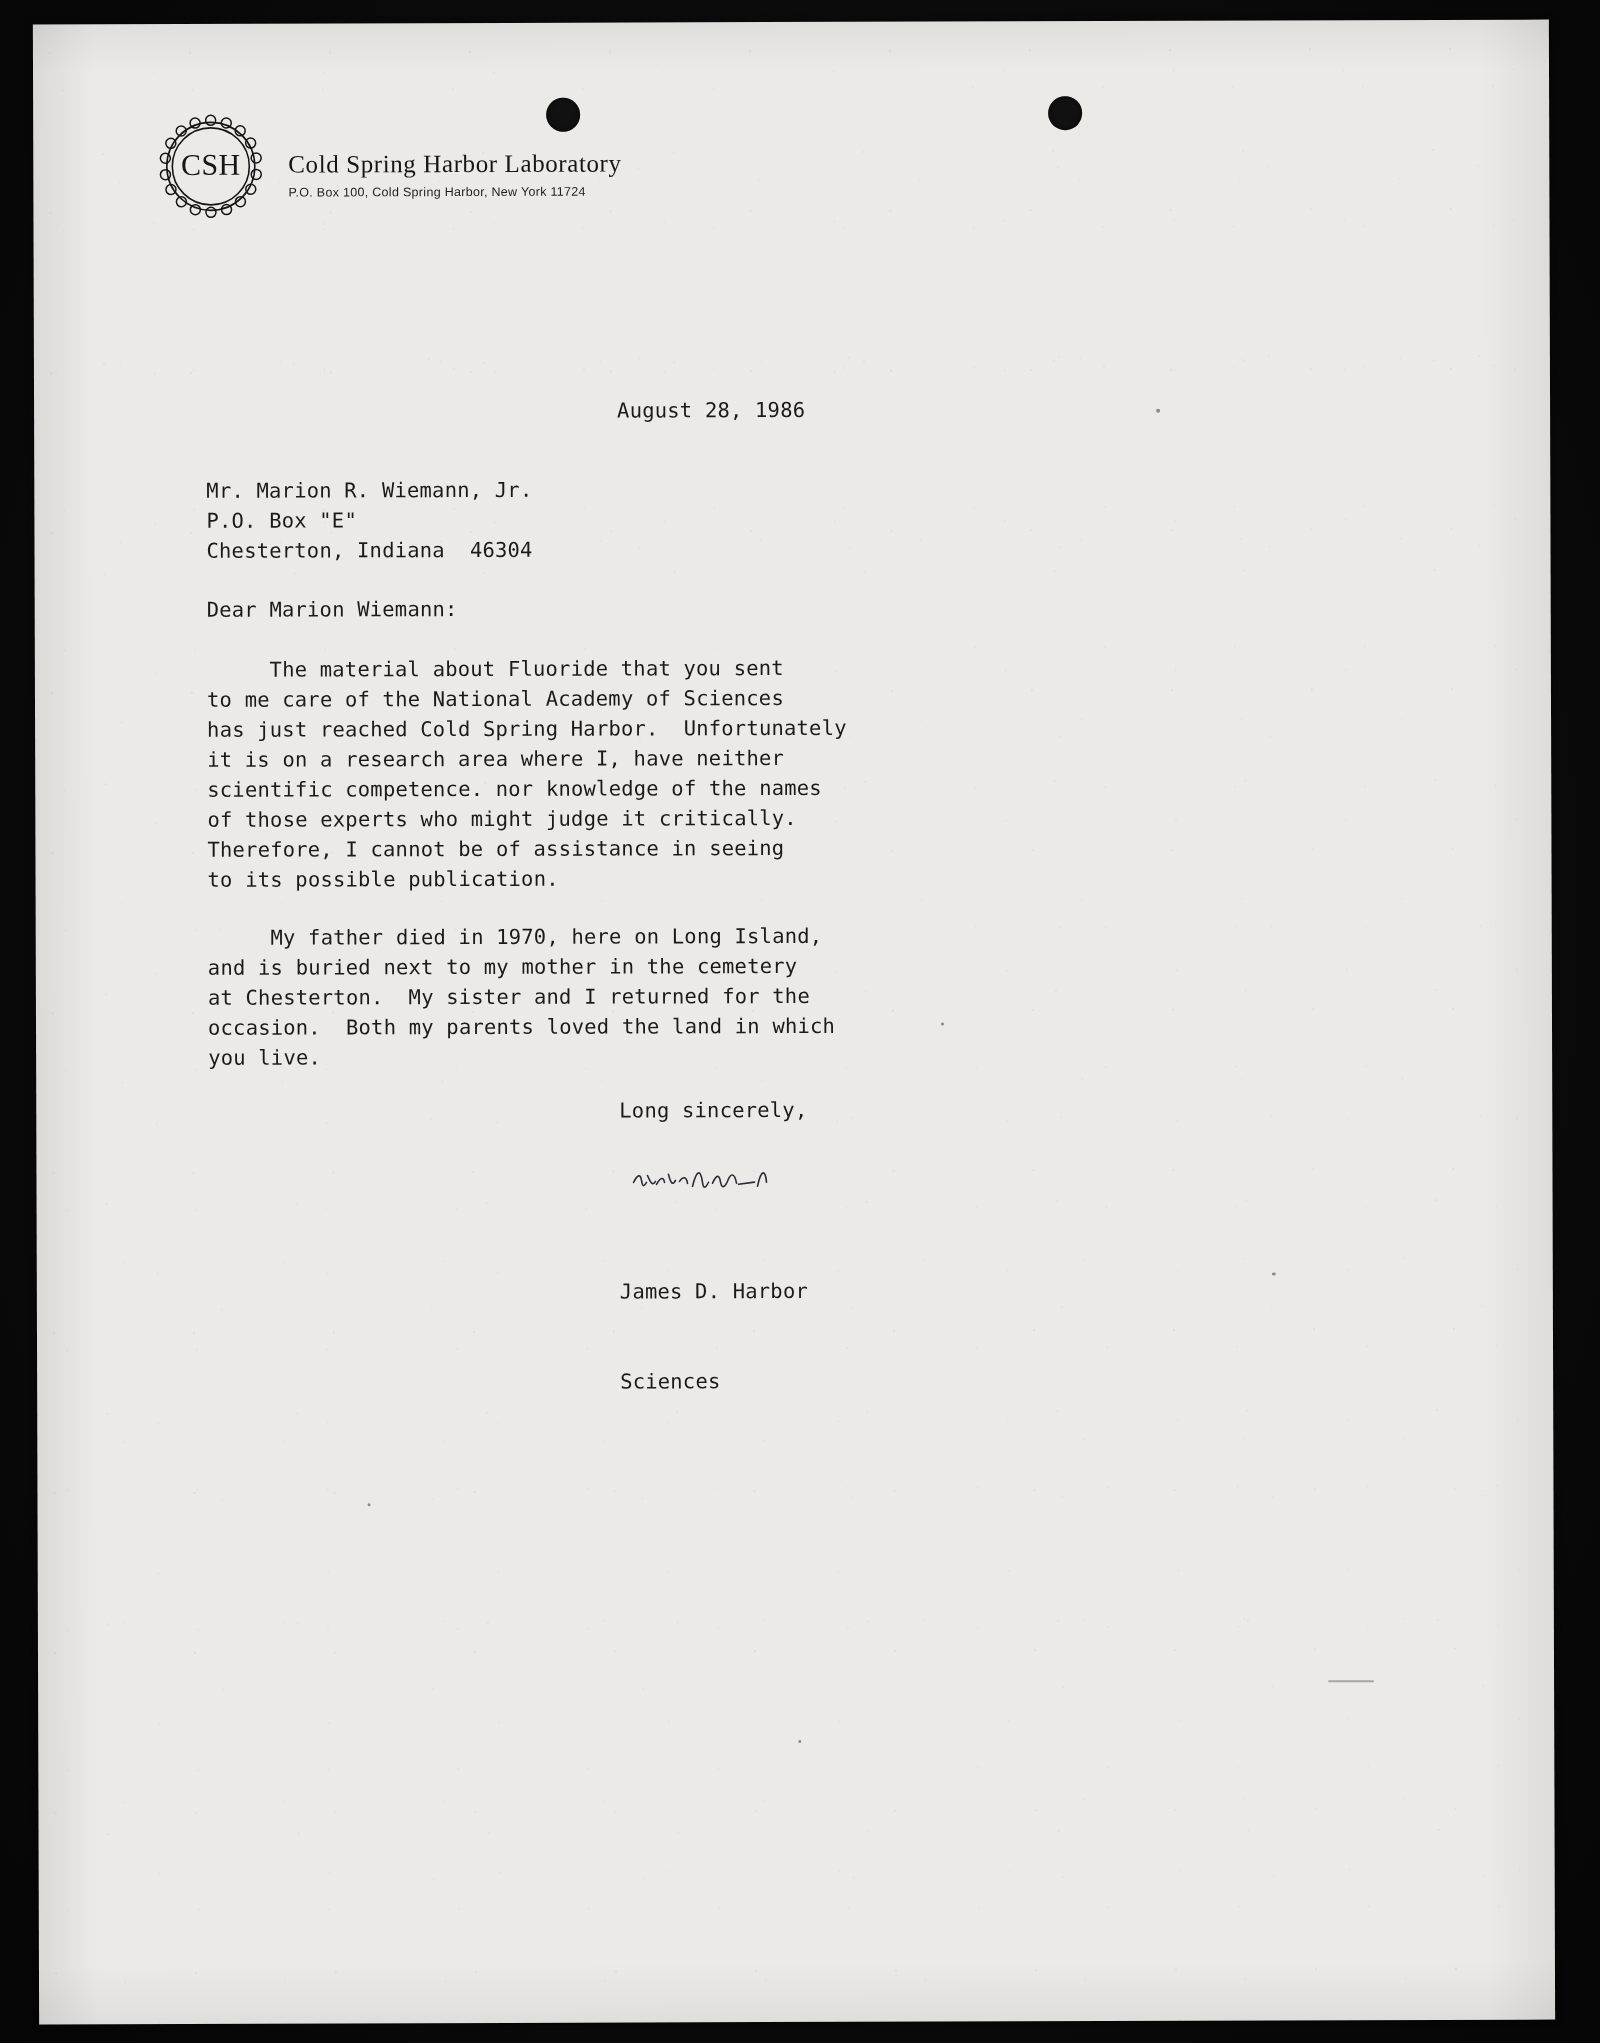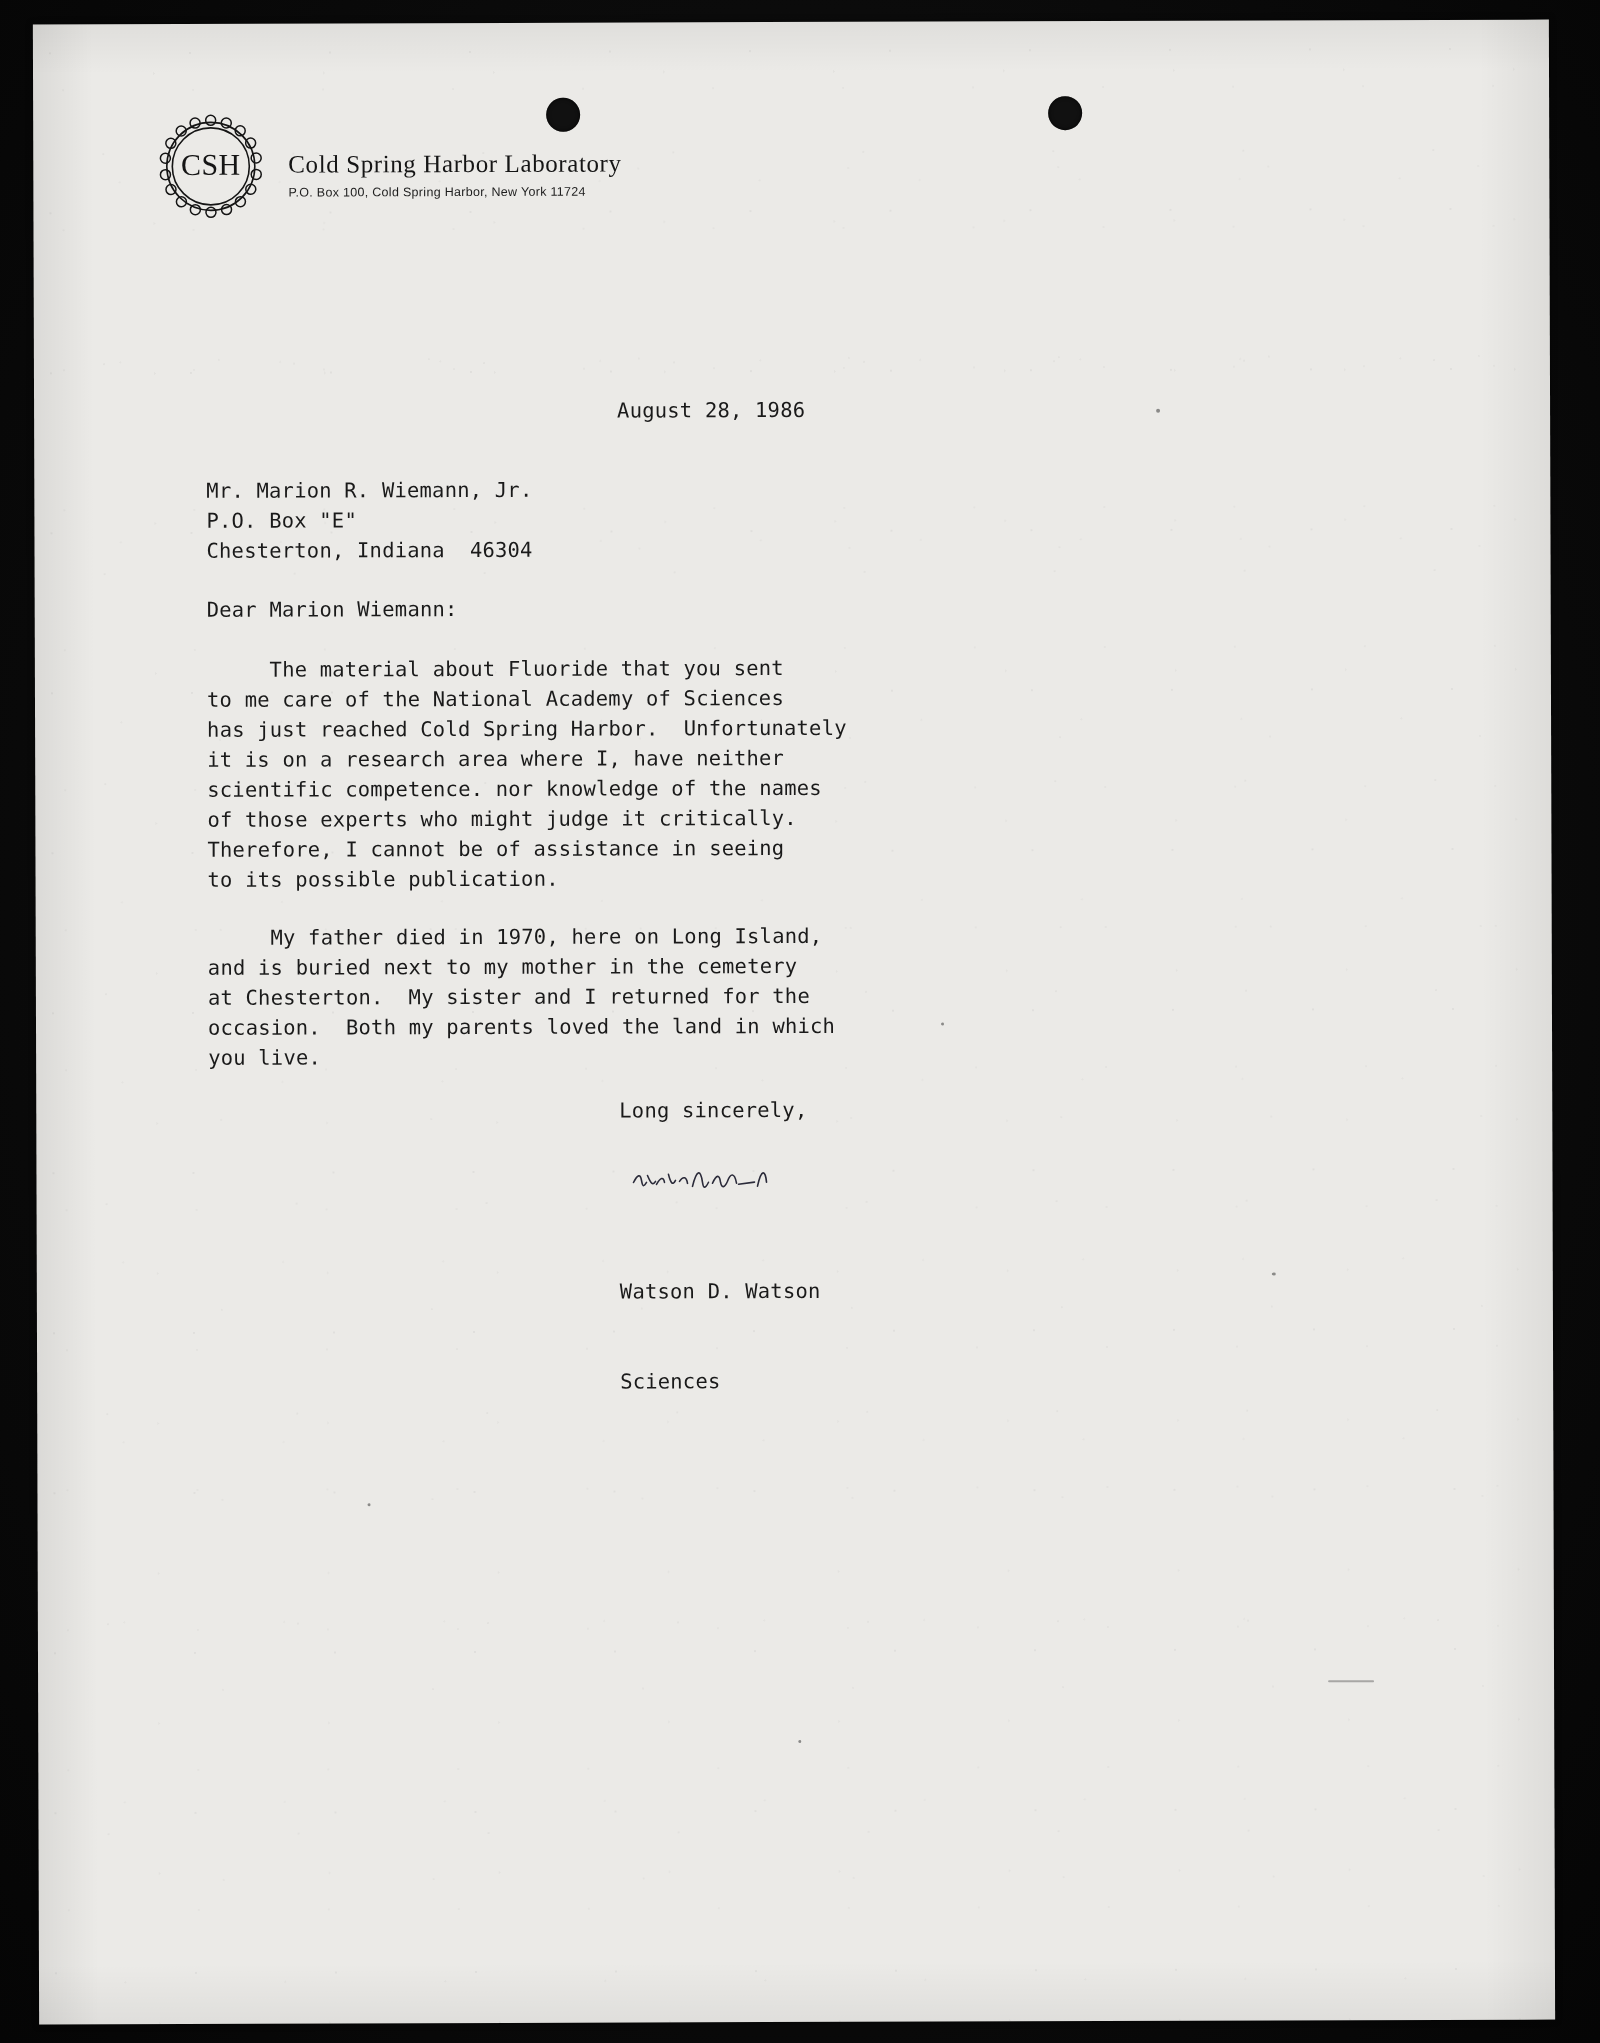--- a/index.html
+++ b/index.html
@@ -230,21 +230,21 @@
         <path d="M49 19 C53 13, 56 15, 57 21"></path>
         <path d="M62 24 C66 8, 70 6, 72 20 C73 27, 75 26, 78 20"></path>
         <path d="M82 21 C86 12, 89 12, 90 20 C91 26, 94 26, 97 19 C100 11, 104 10, 106 21"></path>
         <path d="M108 22 L124 20"></path>
         <path d="M127 24 C131 6, 135 8, 136 20"></path>
       </g>
     </svg>
   </div>
 
   <div class="typed signer">
-    <div>Watson D. Watson</div>
+    <div>James D. Harbor</div>
     <div>Sciences</div>
   </div>
 
 
   <div class="speck" style="left:1122px;top:388px;width:4px;height:4px;"></div>
   <div class="speck" style="left:1235px;top:1252px;width:4px;height:3px;"></div>
   <div class="speck" style="left:905px;top:1001px;width:3px;height:3px;"></div>
   <div class="speck" style="left:330px;top:1480px;width:3px;height:3px;"></div>
   <div class="speck" style="left:760px;top:1718px;width:3px;height:3px;"></div>
   <div class="speck" style="left:1290px;top:1660px;width:46px;height:2px;border-radius:1px;opacity:0.35;"></div>

